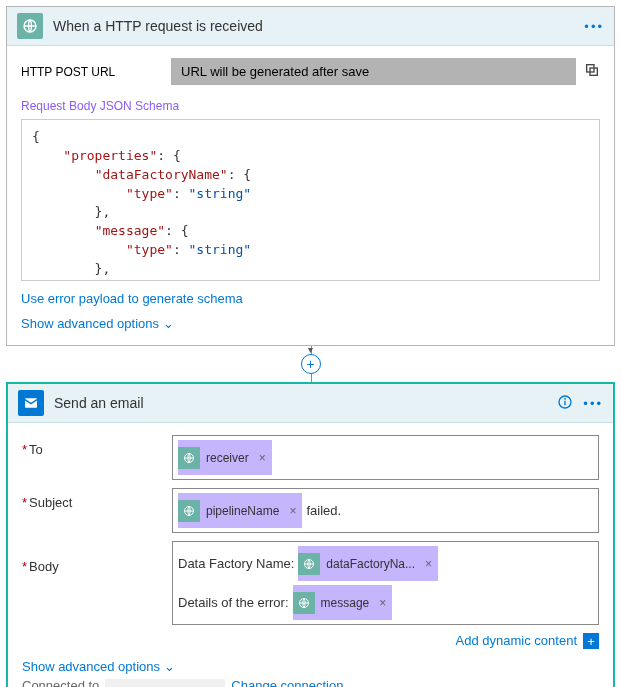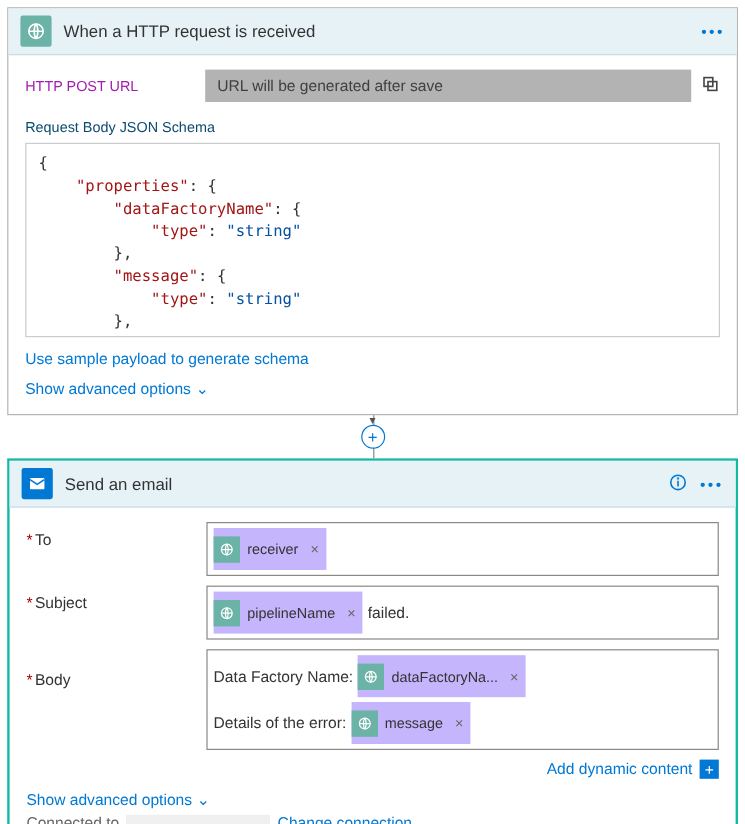--- a/index.html
+++ b/index.html
@@ -53,33 +53,33 @@
   .card-body {
     padding: 12px 14px 14px 14px;
   }
   .field-row {
     display: flex;
     align-items: center;
     margin-bottom: 14px;
   }
   .field-label {
     width: 150px;
-    color: #a21caf;
+    color: #000000;
     font-size: 12px;
   }
   .url-box {
     flex: 1;
     background: #b3b3b3;
     padding: 6px 10px;
-    color: #404040;
+    color: #000000;
     font-size: 13px;
     margin-right: 8px;
   }
   .schema-label {
-    color: #0c4a6e;
+    color: #8b5cf6;
     font-size: 12px;
     margin-bottom: 6px;
   }
   .schema-box {
     border: 1px solid #ccc;
     padding: 8px 10px;
     font-family: Consolas, monospace;
     font-size: 13px;
     white-space: pre;
     line-height: 1.45;
@@ -264,21 +264,21 @@
     <span class="tok-key">"properties"</span>: {
         <span class="tok-key">"dataFactoryName"</span>: {
             <span class="tok-key">"type"</span>: <span class="tok-str">"string"</span>
         },
         <span class="tok-key">"message"</span>: {
             <span class="tok-key">"type"</span>: <span class="tok-str">"string"</span>
         },
         <span class="tok-key">"pipelineName"</span>: {
             : </div>
     <div class="link-block">
-      <span class="link">Use sample payload to generate schema</span>
+      <span class="link">Use error payload to generate schema</span>
     </div>
     <div class="link-block">
       <span class="link">Show advanced options</span>
       <span class="chev">⌄</span>
     </div>
   </div>
 </div>
 
 <div class="connector">
   <span class="arrow-head">▾</span>

